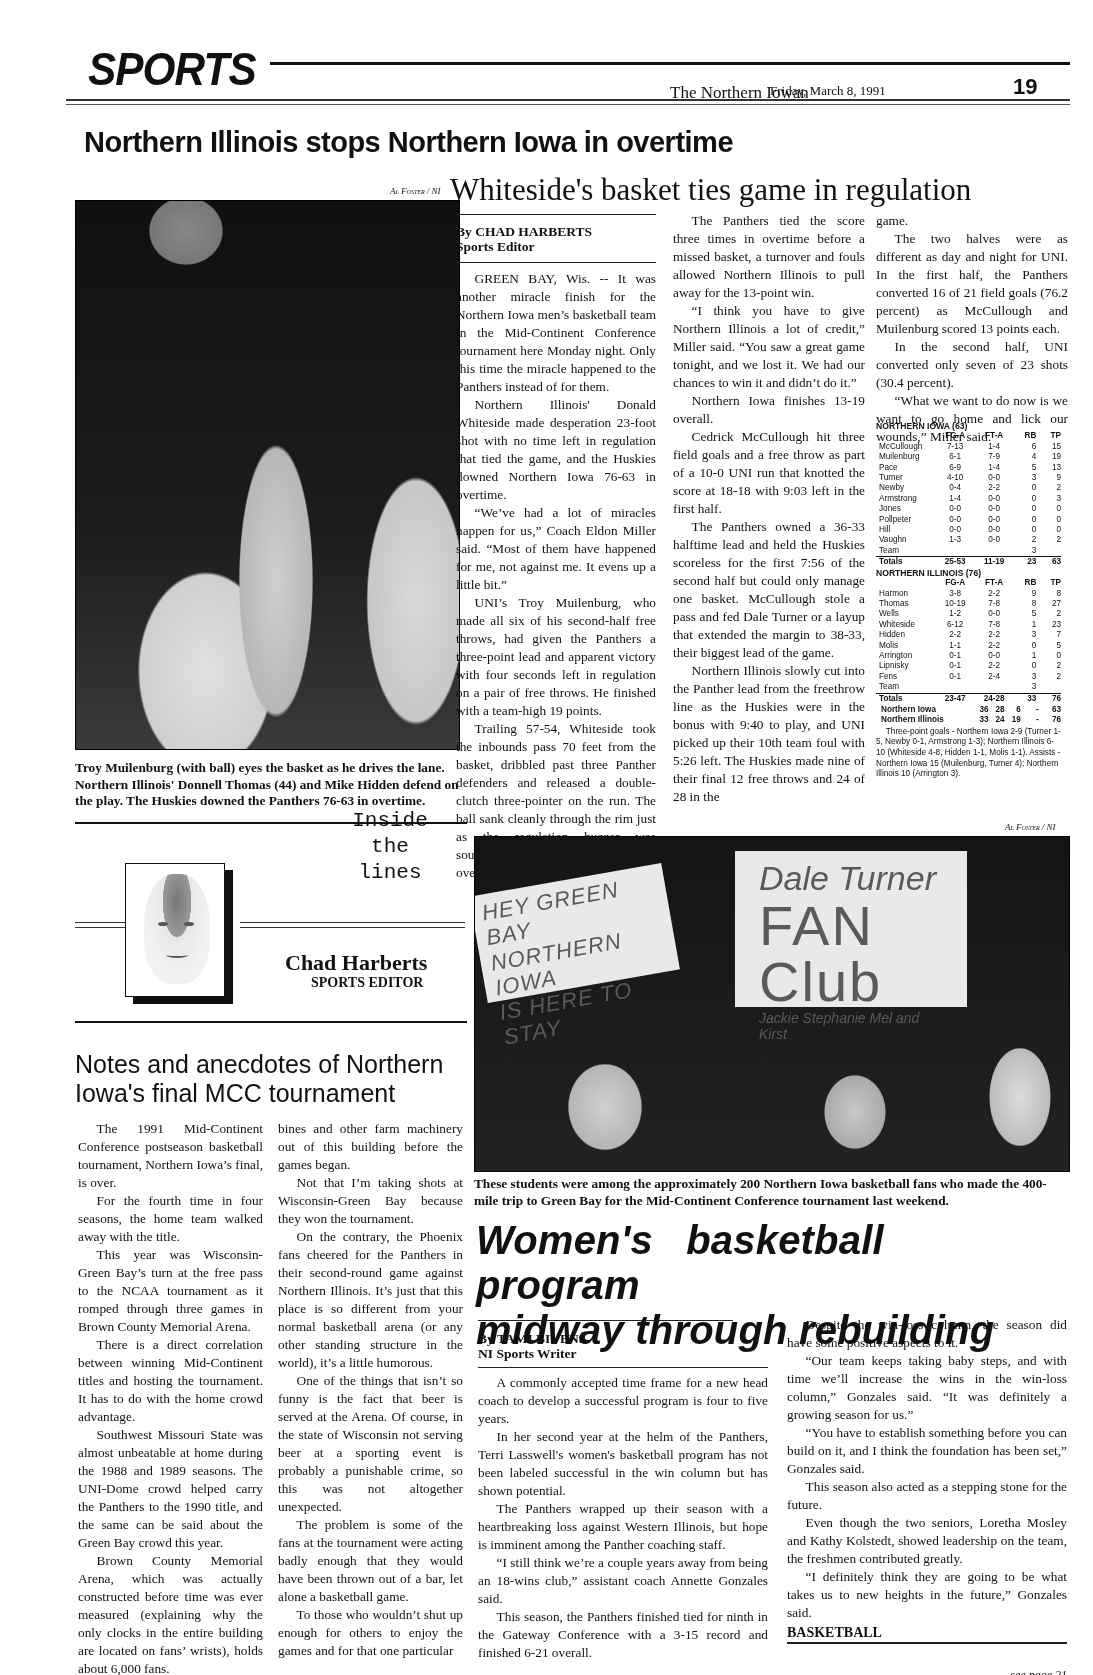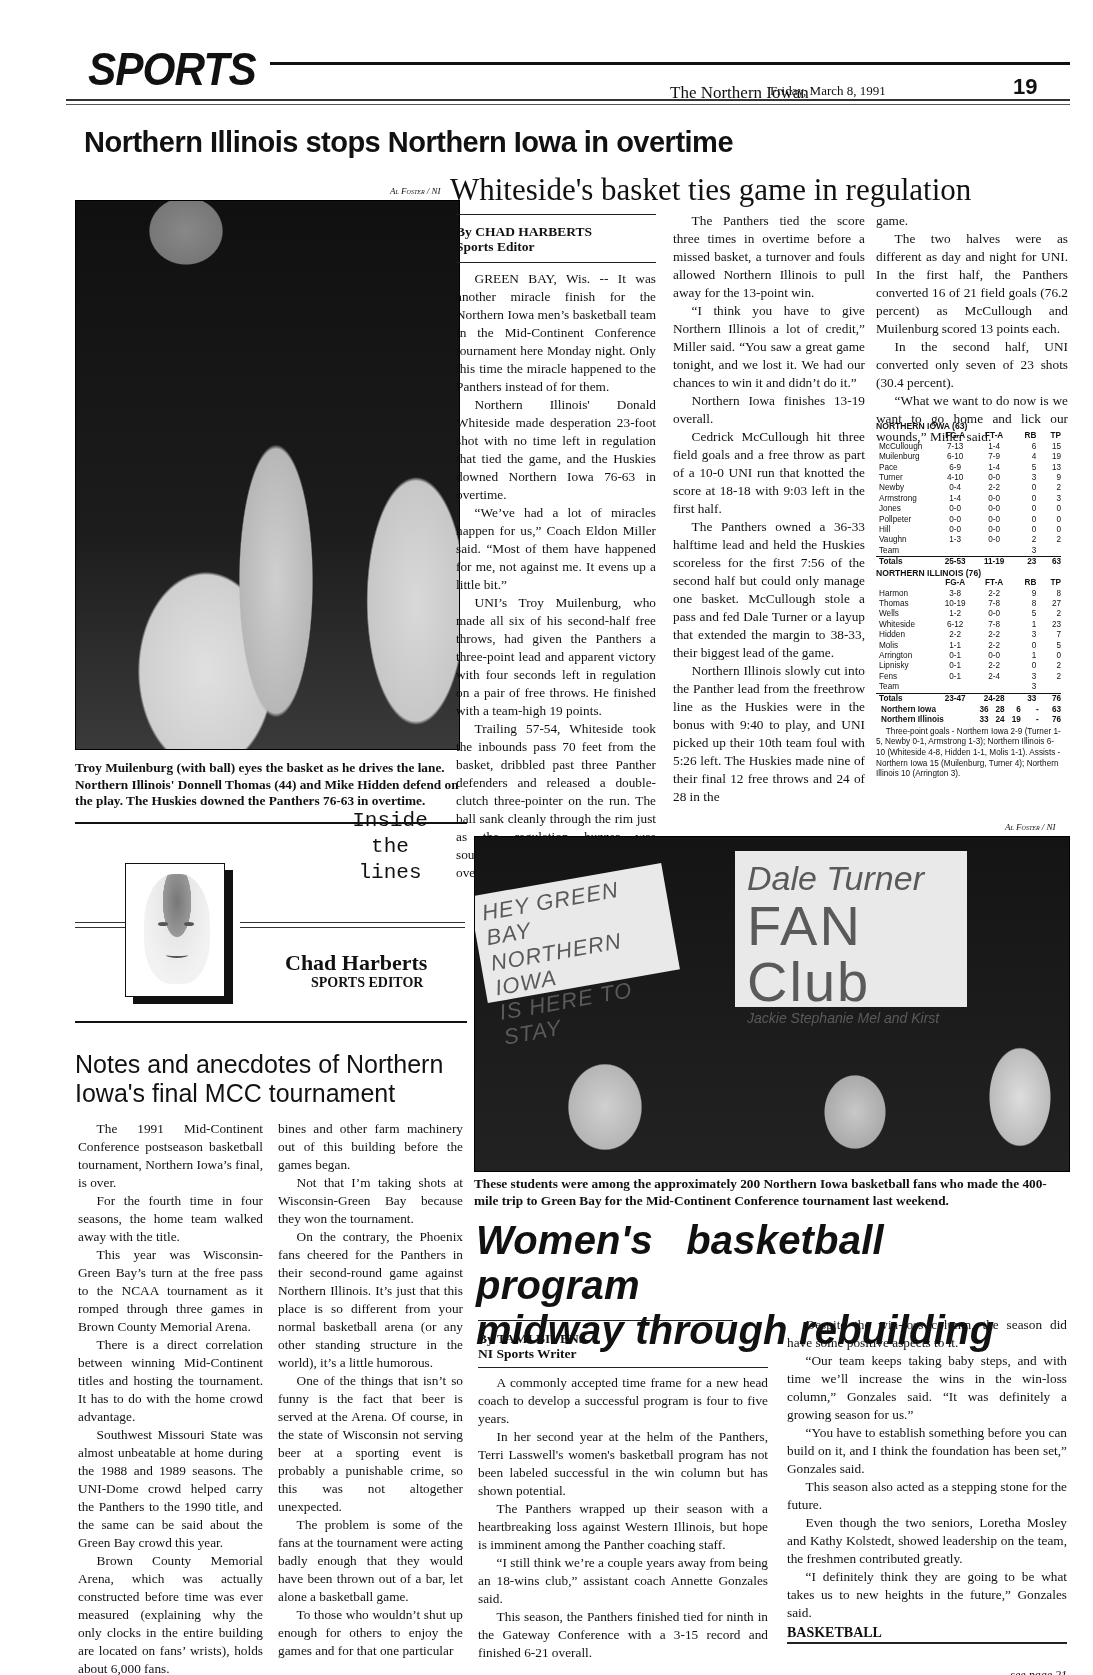--- a/index.html
+++ b/index.html
@@ -31,21 +31,21 @@
                 radial-gradient(ellipse 80px 200px at 340px 400px, #d9d9d9 0, #c7c7c7 60%, transparent 62%),
                 linear-gradient(180deg, #101010 0%, #1c1c1c 60%, #3a3a3a 100%); }
   .photo2 { left: 474px; top: 836px; width: 596px; height: 336px;
     background: radial-gradient(ellipse 60px 70px at 130px 270px, #d0d0d0 0, #b5b5b5 60%, transparent 62%),
                 radial-gradient(ellipse 50px 60px at 380px 275px, #c8c8c8 0, #aaa 60%, transparent 62%),
                 radial-gradient(ellipse 50px 80px at 545px 260px, #ddd 0, #bbb 60%, transparent 62%),
                 linear-gradient(180deg, #141414 0%, #222 100%); }
   .sign { position: absolute; background: #e9e9e9; color: #5a5a5a; font-family: "Liberation Sans", sans-serif; }
   .sign1 { left: 2px; top: 42px; width: 195px; height: 108px; transform: rotate(-10deg); padding: 6px 10px; }
   .sign1 div { font-size: 22px; line-height: 1.15; font-style: italic; letter-spacing: 1px; }
-  .sign2 { left: 260px; top: 14px; width: 232px; height: 156px; padding: 8px 12px; }
+  .sign2 { left: 260px; top: 14px; width: 232px; height: 156px; padding: 8px 24px; }
   .sign2 .s2a { font-size: 34px; font-style: italic; }
   .sign2 .s2b { font-size: 56px; line-height: 1; letter-spacing: 2px; }
   .sign2 .s2c { font-size: 14px; font-style: italic; }
 
   .caption-bold { font-weight: 700; font-size: 13.3px; line-height: 16.5px; }
   .caption1 { left: 75px; top: 760px; width: 390px; }
   .caption2 { left: 474px; top: 1176px; width: 596px; }
 
   
   .col { font-size: 13.3px; line-height: 18px; text-align: justify; }
@@ -155,21 +155,21 @@
     <tbody id="tb0">
         <tr>
           <td class="c1">McCullough</td>
           <td class="c2">7-13</td>
           <td class="c3">1-4</td>
           <td class="c4">6</td>
           <td class="c5">15</td>
         </tr>
         <tr>
           <td class="c1">Muilenburg</td>
-          <td class="c2">6-10</td>
+          <td class="c2">6-1</td>
           <td class="c3">7-9</td>
           <td class="c4">4</td>
           <td class="c5">19</td>
         </tr>
         <tr>
           <td class="c1">Pace</td>
           <td class="c2">6-9</td>
           <td class="c3">1-4</td>
           <td class="c4">5</td>
           <td class="c5">13</td>

